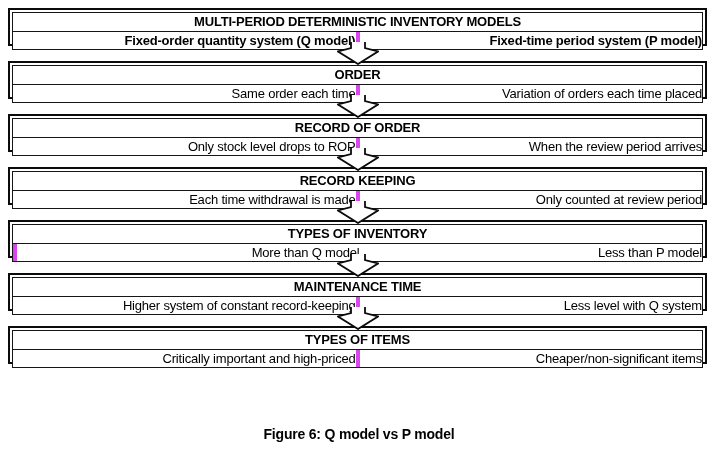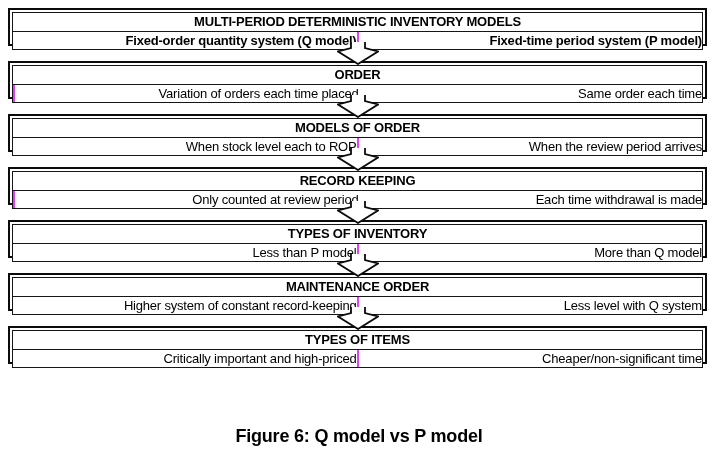--- a/index.html
+++ b/index.html
@@ -58,21 +58,21 @@
   }
   .cell {
     flex: 1 1 50%;
     text-align: right;
     line-height: 17px;
     font-size: 13px;
     letter-spacing: -0.2px;
     white-space: nowrap;
     overflow: hidden;
   }
-  .cell.right { border-left: 2px solid #d946ef; }
+  .cell.right { border-left: 4px solid #d946ef; }
   .cells.bold .cell { font-weight: bold; }
   .connector {
     position: relative;
     height: 15px;
     width: 699px;
     z-index: 2;
   }
   .connector svg {
     position: absolute;
     left: 50%;
@@ -80,21 +80,21 @@
     top: -4px;
     display: block;
   }
   .caption {
     position: absolute;
     left: 0;
     top: 426px;
     width: 718px;
     text-align: center;
     font-weight: bold;
-    font-size: 18px;
+    font-size: 14px;
     letter-spacing: -0.2px;
   }
 </style>
 </head>
 <body>
 
 <div class="canvas">
   <div class="stack">
 
     <div class="block">
@@ -109,97 +109,97 @@
     <div class="connector">
       <svg width="42" height="23" viewBox="0 0 42 23">
         <path d="M14,0 L14,6 L1,9.5 L21,22 L41,9.5 L28,6 L28,0" fill="#ffffff" stroke="#0b0b0b" stroke-width="1.8" stroke-linejoin="miter"></path>
       </svg>
     </div>
 
     <div class="block">
       <div class="inner">
         <div class="hdr">ORDER</div>
         <div class="cells">
+          <div class="cell left">Same order each time</div>
           <div class="cell right">Variation of orders each time placed</div>
-          <div class="cell left">Same order each time</div>
-        </div>
-      </div>
-    </div>
-    <div class="connector">
-      <svg width="42" height="23" viewBox="0 0 42 23">
-        <path d="M14,0 L14,6 L1,9.5 L21,22 L41,9.5 L28,6 L28,0" fill="#ffffff" stroke="#0b0b0b" stroke-width="1.8" stroke-linejoin="miter"></path>
-      </svg>
-    </div>
-
-    <div class="block">
-      <div class="inner">
-        <div class="hdr">MODELS OF ORDER</div>
-        <div class="cells">
-          <div class="cell left">When stock level each to ROP</div>
+        </div>
+      </div>
+    </div>
+    <div class="connector">
+      <svg width="42" height="23" viewBox="0 0 42 23">
+        <path d="M14,0 L14,6 L1,9.5 L21,22 L41,9.5 L28,6 L28,0" fill="#ffffff" stroke="#0b0b0b" stroke-width="1.8" stroke-linejoin="miter"></path>
+      </svg>
+    </div>
+
+    <div class="block">
+      <div class="inner">
+        <div class="hdr">RECORD OF ORDER</div>
+        <div class="cells">
+          <div class="cell left">Only stock level drops to ROP</div>
           <div class="cell right">When the review period arrives</div>
         </div>
       </div>
     </div>
     <div class="connector">
       <svg width="42" height="23" viewBox="0 0 42 23">
         <path d="M14,0 L14,6 L1,9.5 L21,22 L41,9.5 L28,6 L28,0" fill="#ffffff" stroke="#0b0b0b" stroke-width="1.8" stroke-linejoin="miter"></path>
       </svg>
     </div>
 
     <div class="block">
       <div class="inner">
         <div class="hdr">RECORD KEEPING</div>
         <div class="cells">
+          <div class="cell left">Each time withdrawal is made</div>
           <div class="cell right">Only counted at review period</div>
-          <div class="cell left">Each time withdrawal is made</div>
         </div>
       </div>
     </div>
     <div class="connector">
       <svg width="42" height="23" viewBox="0 0 42 23">
         <path d="M14,0 L14,6 L1,9.5 L21,22 L41,9.5 L28,6 L28,0" fill="#ffffff" stroke="#0b0b0b" stroke-width="1.8" stroke-linejoin="miter"></path>
       </svg>
     </div>
 
     <div class="block">
       <div class="inner">
         <div class="hdr">TYPES OF INVENTORY</div>
         <div class="cells">
+          <div class="cell right">More than Q model</div>
           <div class="cell left">Less than P model</div>
-          <div class="cell right">More than Q model</div>
-        </div>
-      </div>
-    </div>
-    <div class="connector">
-      <svg width="42" height="23" viewBox="0 0 42 23">
-        <path d="M14,0 L14,6 L1,9.5 L21,22 L41,9.5 L28,6 L28,0" fill="#ffffff" stroke="#0b0b0b" stroke-width="1.8" stroke-linejoin="miter"></path>
-      </svg>
-    </div>
-
-    <div class="block">
-      <div class="inner">
-        <div class="hdr">MAINTENANCE ORDER</div>
+        </div>
+      </div>
+    </div>
+    <div class="connector">
+      <svg width="42" height="23" viewBox="0 0 42 23">
+        <path d="M14,0 L14,6 L1,9.5 L21,22 L41,9.5 L28,6 L28,0" fill="#ffffff" stroke="#0b0b0b" stroke-width="1.8" stroke-linejoin="miter"></path>
+      </svg>
+    </div>
+
+    <div class="block">
+      <div class="inner">
+        <div class="hdr">MAINTENANCE TIME</div>
         <div class="cells">
           <div class="cell left">Higher system of constant record-keeping</div>
           <div class="cell right">Less level with Q system</div>
         </div>
       </div>
     </div>
     <div class="connector">
       <svg width="42" height="23" viewBox="0 0 42 23">
         <path d="M14,0 L14,6 L1,9.5 L21,22 L41,9.5 L28,6 L28,0" fill="#ffffff" stroke="#0b0b0b" stroke-width="1.8" stroke-linejoin="miter"></path>
       </svg>
     </div>
 
     <div class="block">
       <div class="inner">
         <div class="hdr">TYPES OF ITEMS</div>
         <div class="cells">
           <div class="cell left">Critically important and high-priced</div>
-          <div class="cell right">Cheaper/non-significant time</div>
+          <div class="cell right">Cheaper/non-significant items</div>
         </div>
       </div>
     </div>
 
   </div>
 
   <div class="caption">Figure 6: Q model vs P model</div>
 </div>
 
 </body></html>

